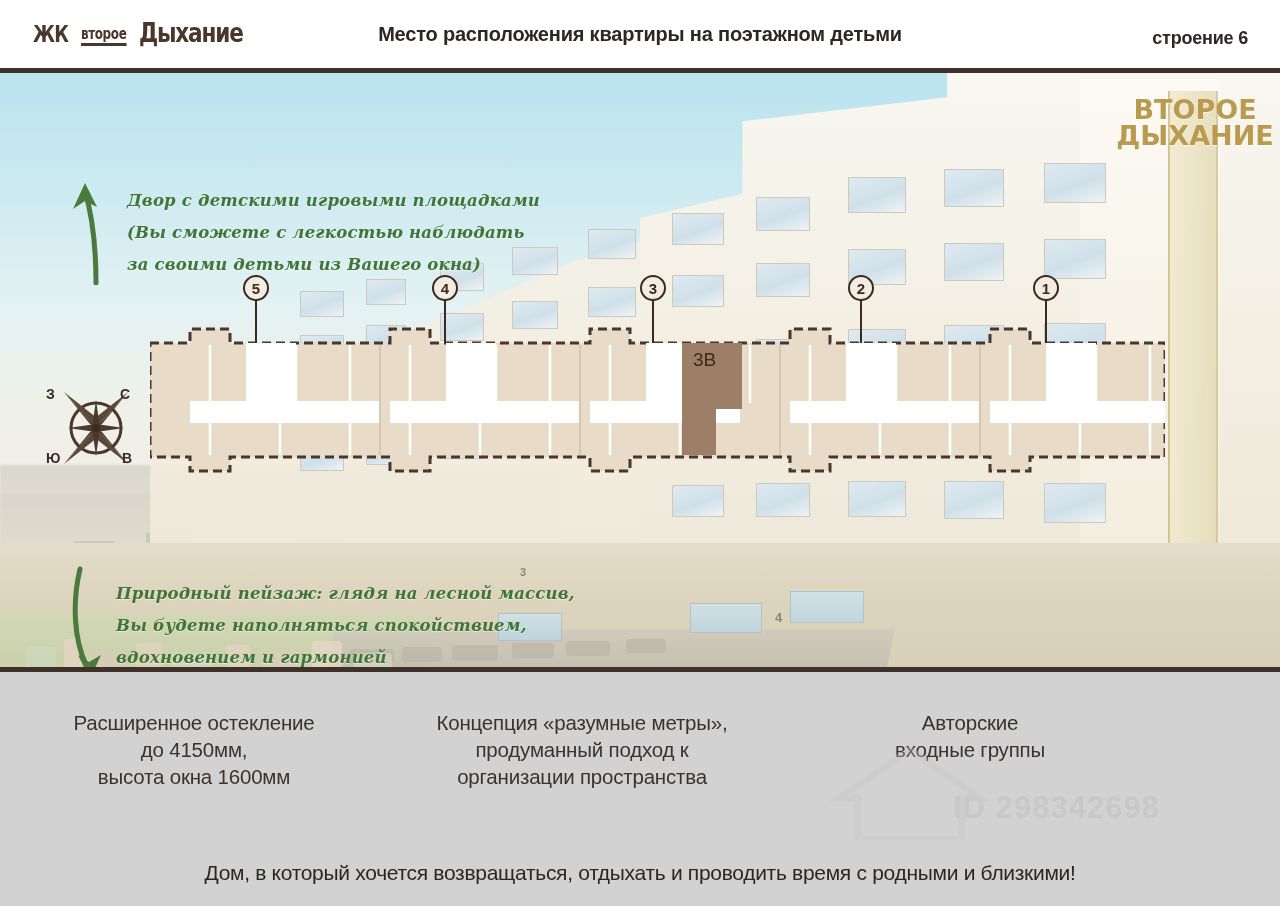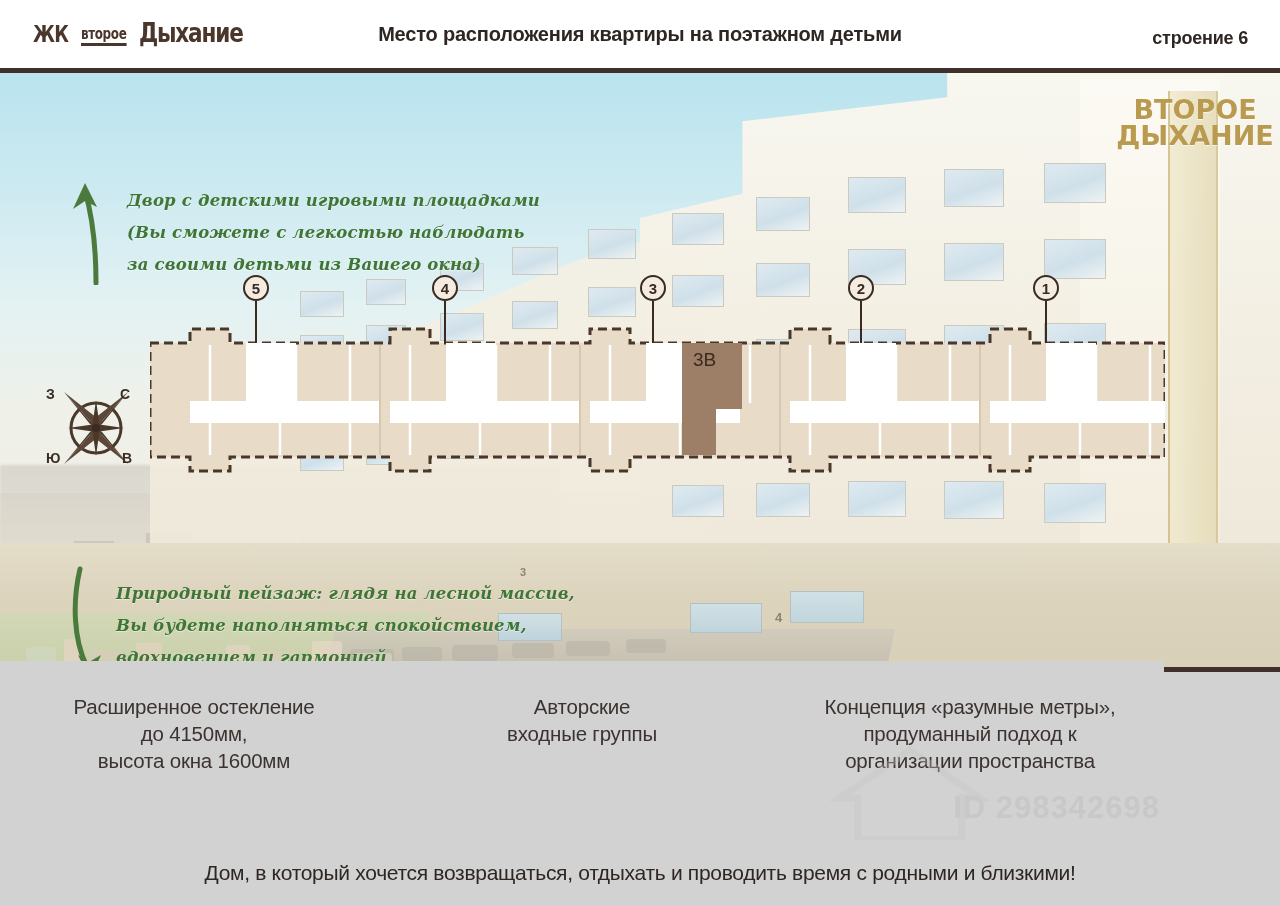--- a/index.html
+++ b/index.html
@@ -189,21 +189,21 @@
     box-sizing:border-box;
   }
   .leader{position:absolute;width:2px;background:#3a2a20;}
   .unit-label{
     position:absolute;color:#3a2a20;font-size:19px;font-weight:400;
     font-family:"Liberation Sans", sans-serif;
   }
 
   
   .features{
-    position:absolute;left:0;top:661px;width:1164px;height:160px;
+    position:absolute;left:0;top:677px;width:1164px;height:160px;
     background:#d2d2d2;
     display:flex;align-items:flex-start;justify-content:space-between;
   }
   .feat{
     flex:1;text-align:center;
     color:#3b3330;
     font-size:20.5px;line-height:1.32;
     font-family:"Liberation Sans", sans-serif;
     padding-top:32px;
     white-space:pre-line;
@@ -500,25 +500,25 @@
       <div class="marker" style="left:698px;top:-50px;">2</div>
       <div class="marker" style="left:883px;top:-50px;">1</div>
     </div>
 
   </div>
 
   <div class="features">
     <div class="feat">Расширенное остекление
 до 4150мм,
 высота окна 1600мм</div>
-    <div class="feat">Авторские
-входные группы</div>
     <div class="feat">Концепция «разумные метры»,
 продуманный подход к
 организации пространства</div>
+    <div class="feat">Авторские
+входные группы</div>
   </div>
 
   <svg class="watermark-logo" viewBox="0 0 160 110">
     <path d="M80 10 L150 58 L132 58 L132 100 L28 100 L28 58 L10 58 Z" fill="none" stroke="#c6c6c6" stroke-width="7"></path>
   </svg>
   <div class="watermark">ID 298342698</div>
 
   <div class="footer">Дом, в который хочется возвращаться, отдыхать и проводить время с родными и близкими!</div>
 
 </div>

